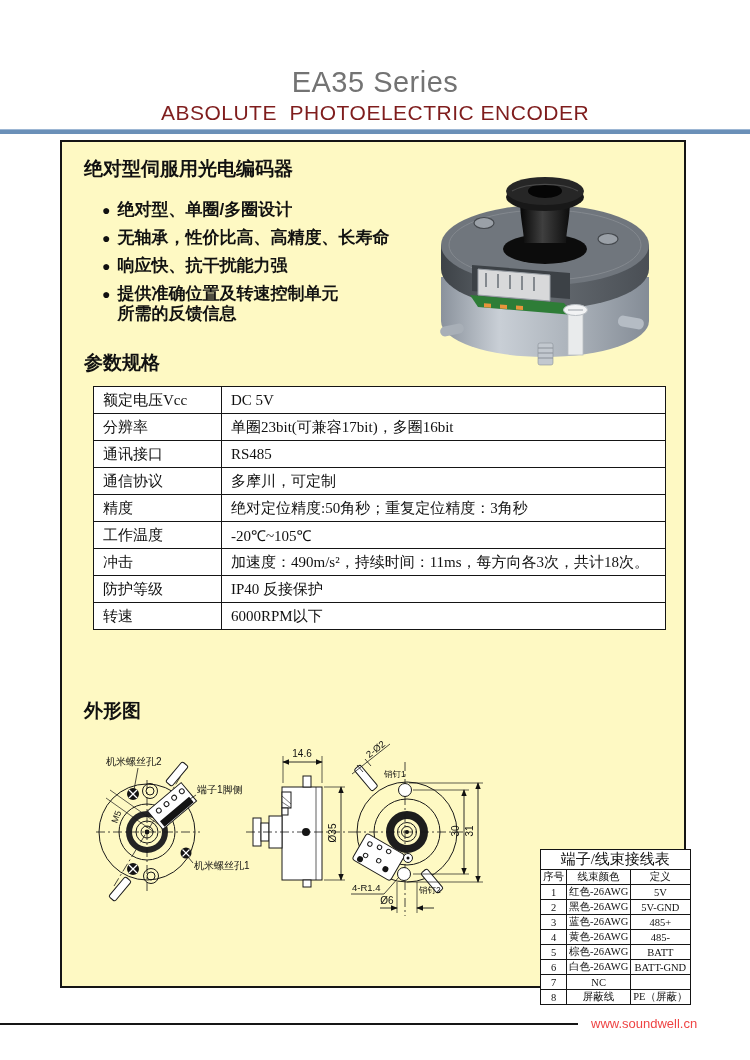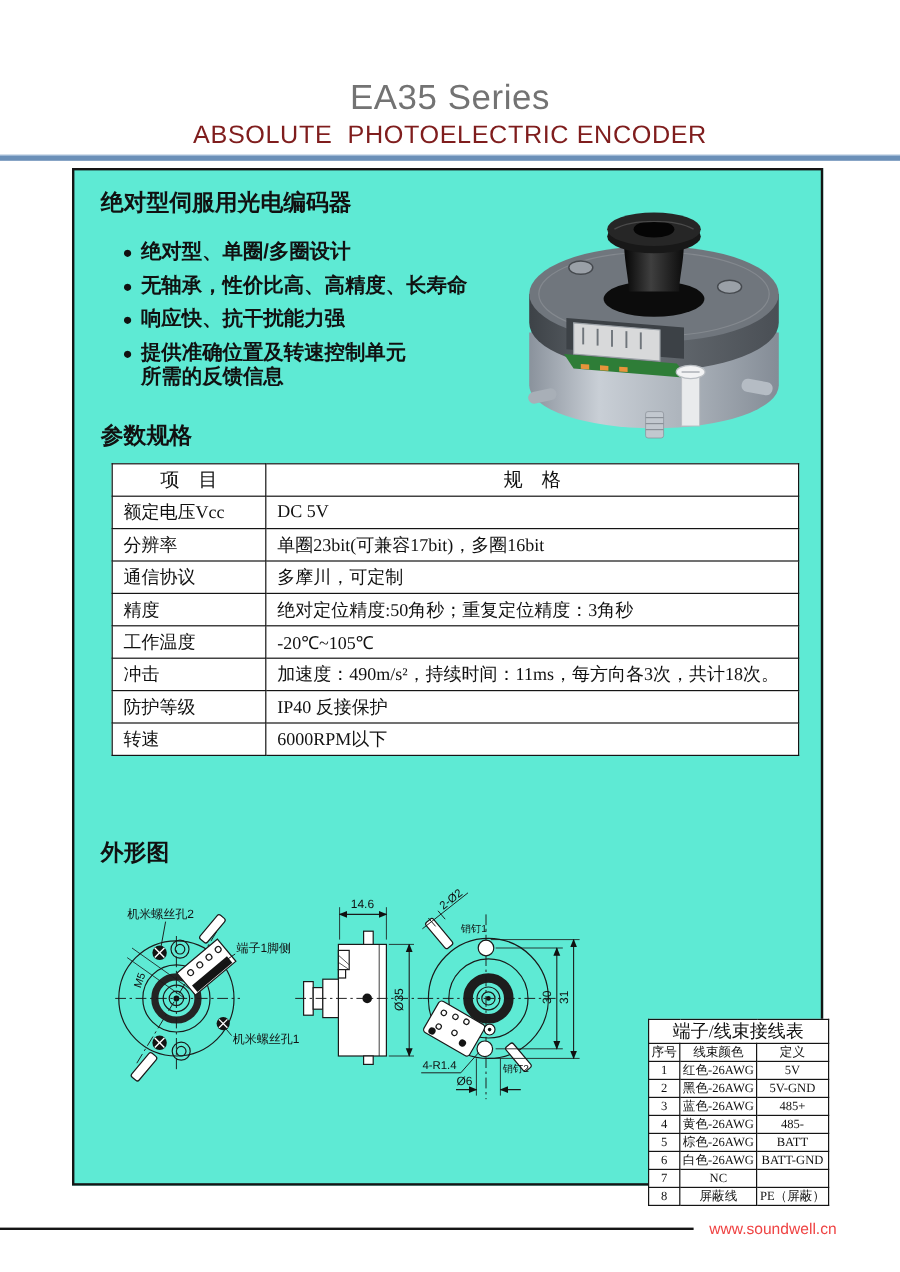--- a/index.html
+++ b/index.html
@@ -7,21 +7,21 @@
         font-family:"Liberation Sans",sans-serif;color:#111;}
   
   .hdr-title{position:absolute;top:66px;left:0;width:750px;text-align:center;
              font-size:29px;color:#737373;letter-spacing:.5px;}
   .hdr-sub{position:absolute;top:101px;left:0;width:750px;text-align:center;
            font-size:21px;color:#7f1d1d;white-space:pre;letter-spacing:.5px;}
   .hdr-rule{position:absolute;top:129px;left:0;width:750px;height:4px;background:#6b90b8;
             border-top:1px solid #9db7d4;}
   
   .main-box{position:absolute;left:60px;top:140px;width:626px;height:848px;
-            border:2px solid #151515;box-sizing:border-box;background:#5eead4;}
+            border:2px solid #151515;box-sizing:border-box;background:#fef9c3;}
   .intro-heading{position:absolute;left:22px;top:14px;font-size:19px;font-weight:600;}
   .bullets{position:absolute;left:40px;top:58px;margin:0;padding:0;list-style:none;}
   .bullets li{display:flex;font-size:17px;font-weight:600;line-height:20px;margin-bottom:8px;}
   .bullets .mk{font-size:14px;margin-right:7px;line-height:20px;}
   .bullets .l2{display:block;}
   .sec-title{position:absolute;left:22px;font-size:19px;font-weight:600;}
   .sec-params{top:196px;margin-top:12px;}
   .sec-outline{top:556px;}
   
   .spec{position:absolute;left:31px;top:244px;border-collapse:collapse;table-layout:fixed;
@@ -137,31 +137,31 @@
 
       <rect x="146" y="158" width="15" height="44" fill="#e9ebec" stroke="#b9bec3" stroke-width="0.8"></rect>
       <ellipse cx="153.5" cy="157" rx="12" ry="5.5" fill="#f2f3f4" stroke="#b9bec3"></ellipse>
       <line x1="146" y1="157" x2="161" y2="157" stroke="#9aa0a6" stroke-width="1"></line>
     </svg>
 
     <div class="sec-title sec-params">参数规格</div>
 
     <table class="spec">
       <tbody>
-          <tr class="hd">
-        <td class="c1">项　目</td>
-        <td class="c2" style="text-align:center">规　格</td>
-      </tr>
       <tr>
             <td class="c1">额定电压Vcc</td>
             <td class="c2">DC 5V</td>
           </tr>
       <tr>
             <td class="c1">分辨率</td>
             <td class="c2">单圈23bit(可兼容17bit)，多圈16bit</td>
+          </tr>
+      <tr>
+            <td class="c1">通讯接口</td>
+            <td class="c2">RS485</td>
           </tr>
       <tr>
             <td class="c1">通信协议</td>
             <td class="c2">多摩川，可定制</td>
           </tr>
       <tr>
             <td class="c1">精度</td>
             <td class="c2">绝对定位精度:50角秒；重复定位精度：3角秒</td>
           </tr>
       <tr>

